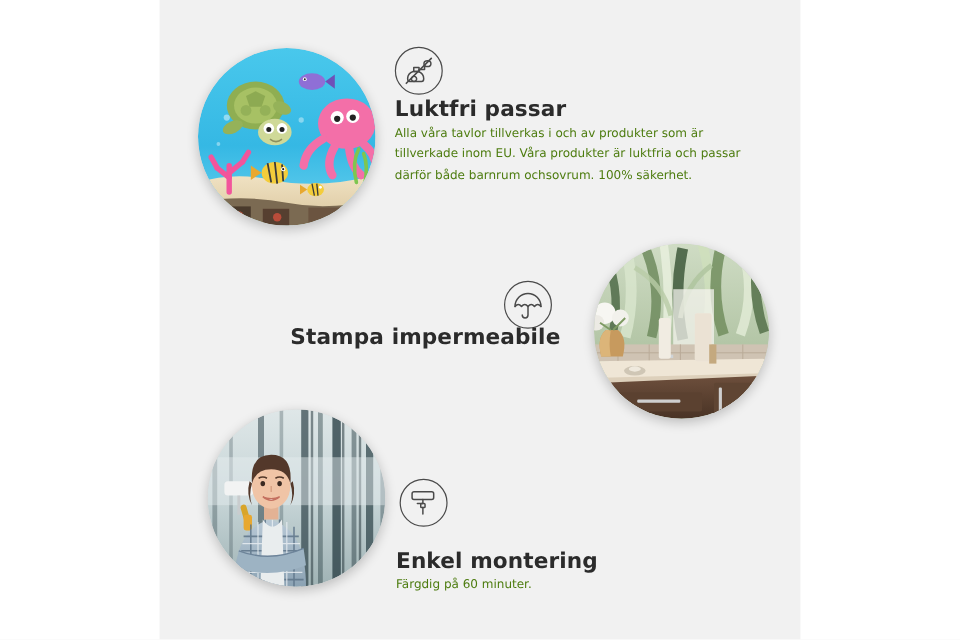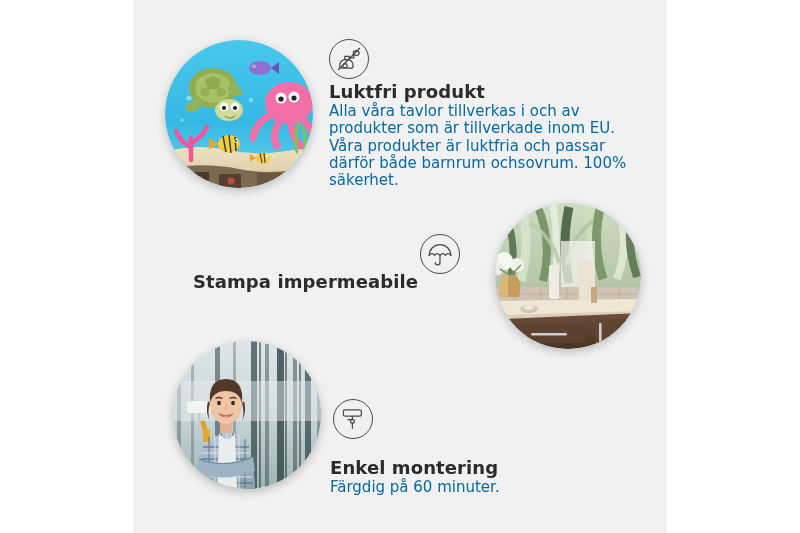--- a/index.html
+++ b/index.html
@@ -39,22 +39,22 @@
   .feature-title {
     font-size: 18px;
     font-weight: bold;
     color: #2b2b2b;
     line-height: 23px;
     letter-spacing: .1px;
     margin: 0;
     white-space: nowrap;
   }
   .feature-desc {
-    font-size: 15px;
-    color: #0369a1;
+    font-size: 10px;
+    color: #4d7c0f;
     line-height: 17.3px;
     margin: 0;
   }
 
   
   .icon-circle {
     position: absolute;
     width: 40px;
     height: 40px;
     border: 1.4px solid #4a4a4a;
@@ -80,21 +80,21 @@
 
   
   
   #photo-sea      { left: 32px;  top: 40px;  width: 148px; height: 148px; }
   #icon-odourfree { left: 196px; top: 39px; }
   #txt-1          { left: 196px; top: 80px;  width: 310px; }
 
   
   #photo-bath     { left: 362px; top: 203px; width: 146px; height: 146px; }
   #icon-umbrella  { left: 287px; top: 234px; }
-  #txt-2          { left: 60px;  top: 270px; width: 274px; }
+  #txt-2          { left: 60px;  top: 270px; width: 274px; text-align: right; }
 
   
   #photo-forest   { left: 40px;  top: 341px; width: 148px; height: 148px; }
   #icon-roller    { left: 200px; top: 399px; }
   #txt-3          { left: 197px; top: 456px; width: 300px; }
 </style>
 </head>
 <body>
 
 <div id="stage">
@@ -212,21 +212,21 @@
           <ellipse cx="20.2" cy="7.1" rx="2.9" ry="2.4"></ellipse>
 
           <path d="M9 17.5 a2.2 2.2 0 1 0 .01 0"></path>
         </g>
 
         <line x1="2.6" y1="23.4" x2="23.4" y2="2.6" stroke="#4a4a4a" stroke-width="1.4" stroke-linecap="round"></line>
       </svg>
     </div>
 
     <div class="feature-text" id="txt-1">
-      <div class="feature-title">Luktfri produkt</div>
+      <div class="feature-title">Luktfri passar</div>
       <div class="feature-desc">Alla våra tavlor tillverkas i och av produkter som är tillverkade inom EU. Våra produkter är luktfria och passar därför både barnrum ochsovrum. 100% säkerhet.</div>
     </div>
 
     <div class="photo-circle" id="photo-bath">
       <svg width="146" height="146" viewBox="0 0 146 146" aria-hidden="true">
         <defs>
           <clipPath id="clipBath">
               <circle cx="73" cy="73" r="73"></circle>
             </clipPath>
           <linearGradient id="wallG" x1="0" y1="0" x2="0" y2="1">

